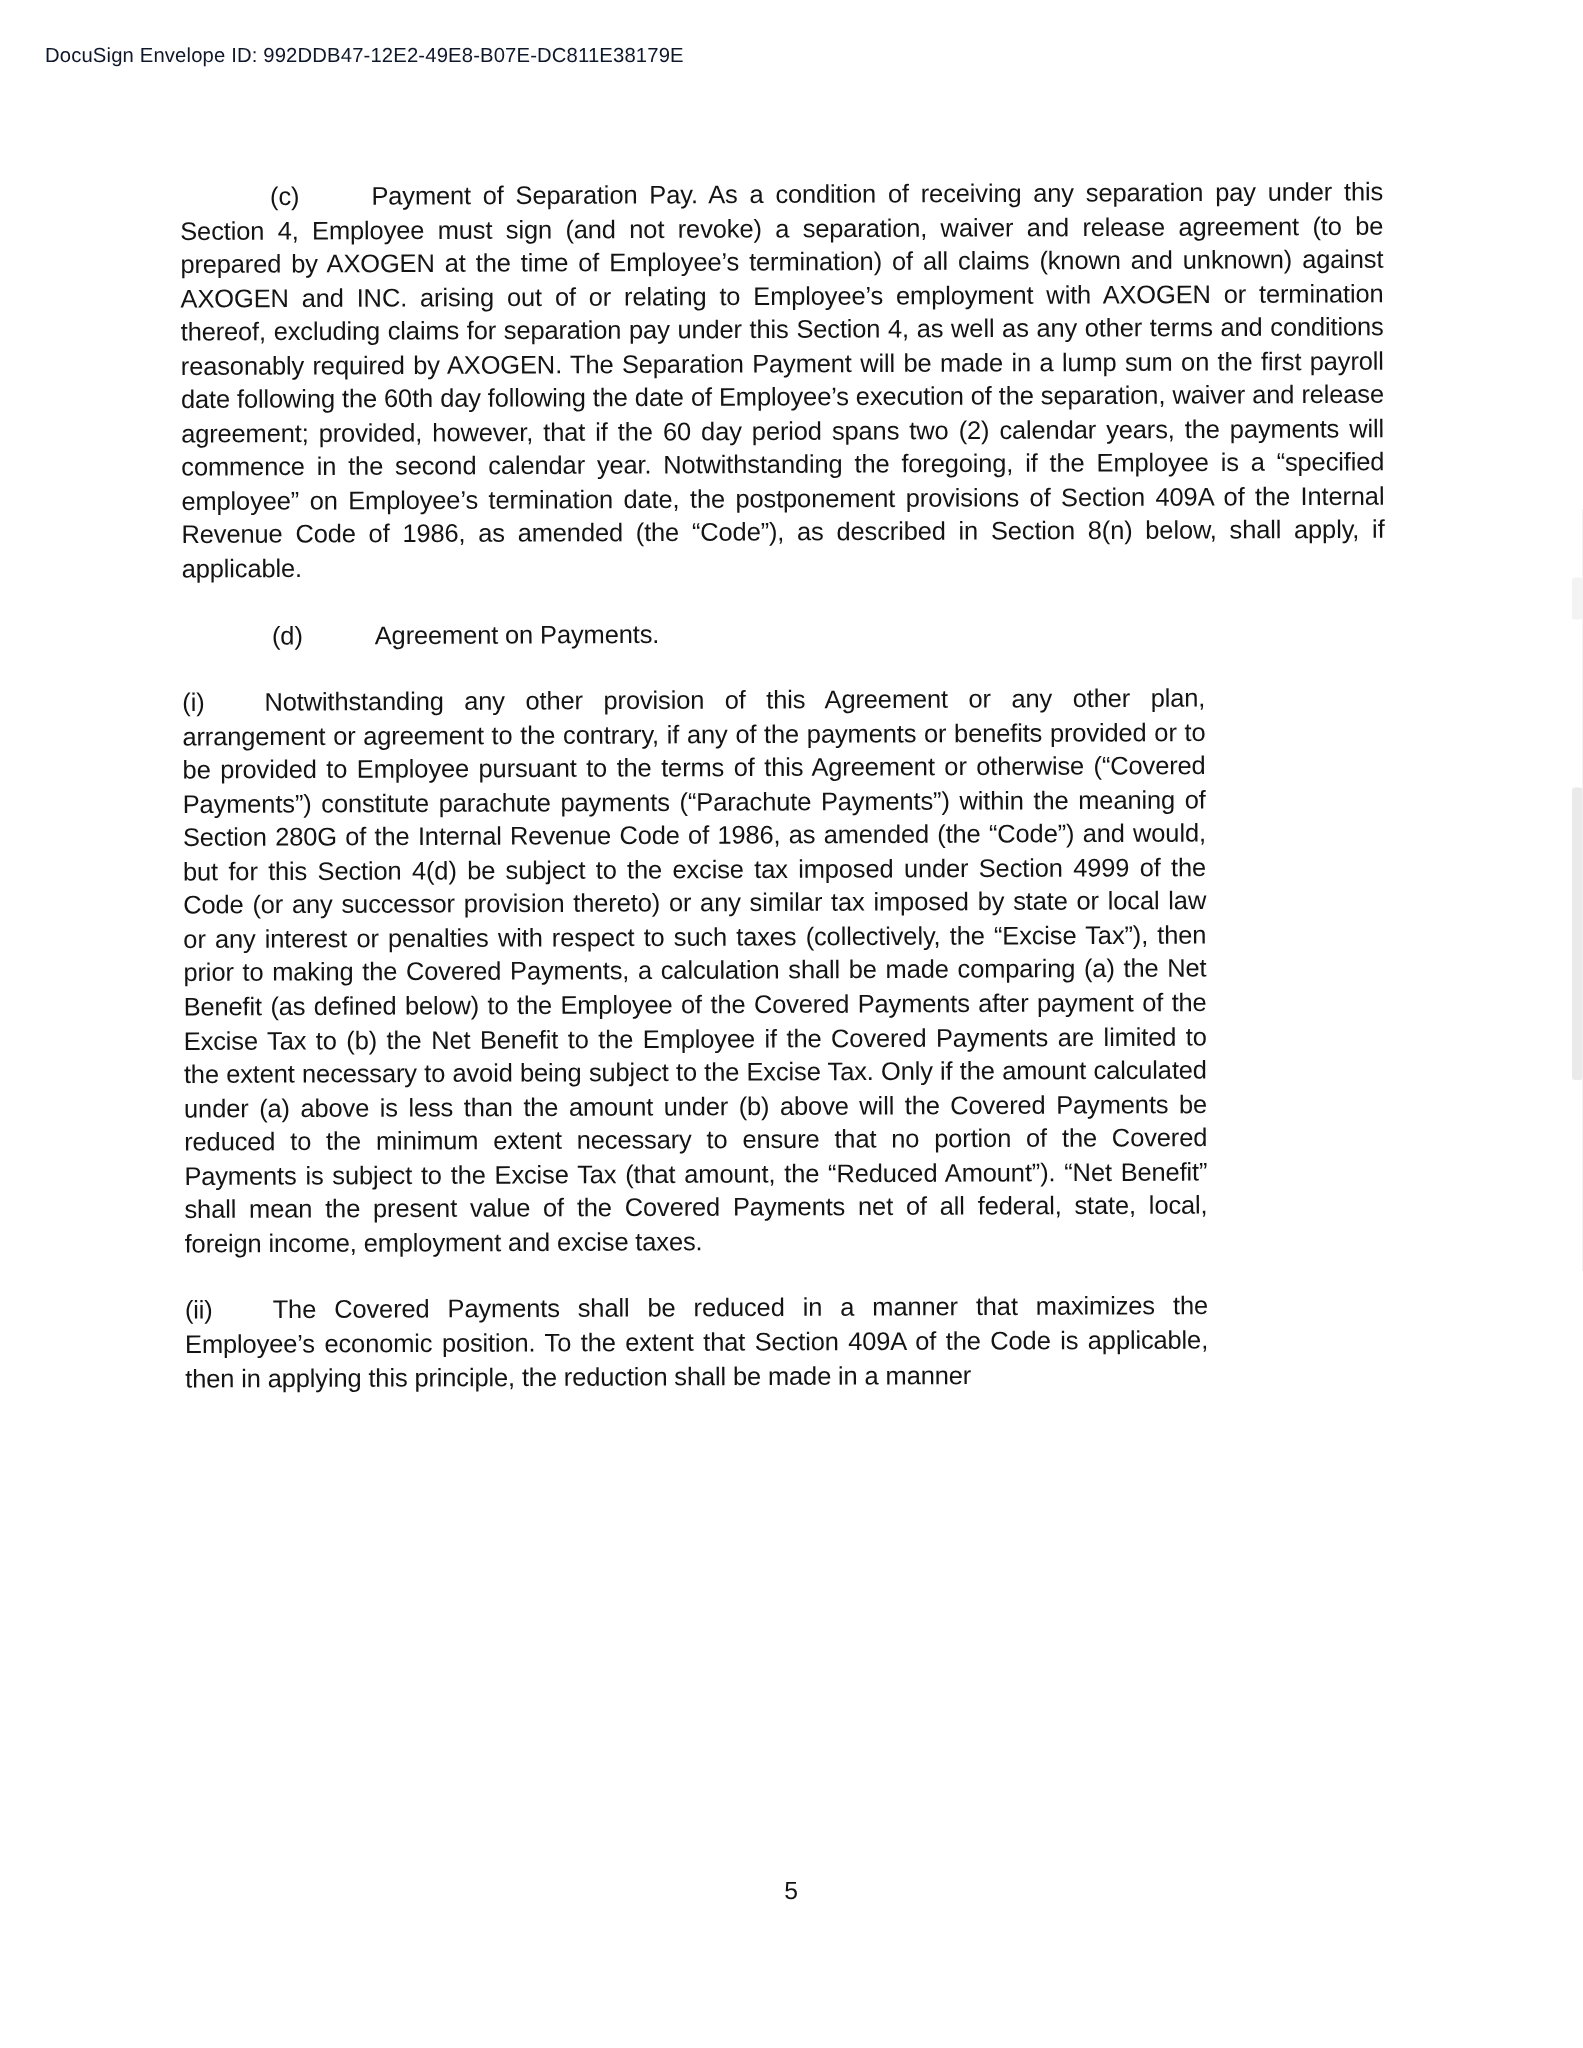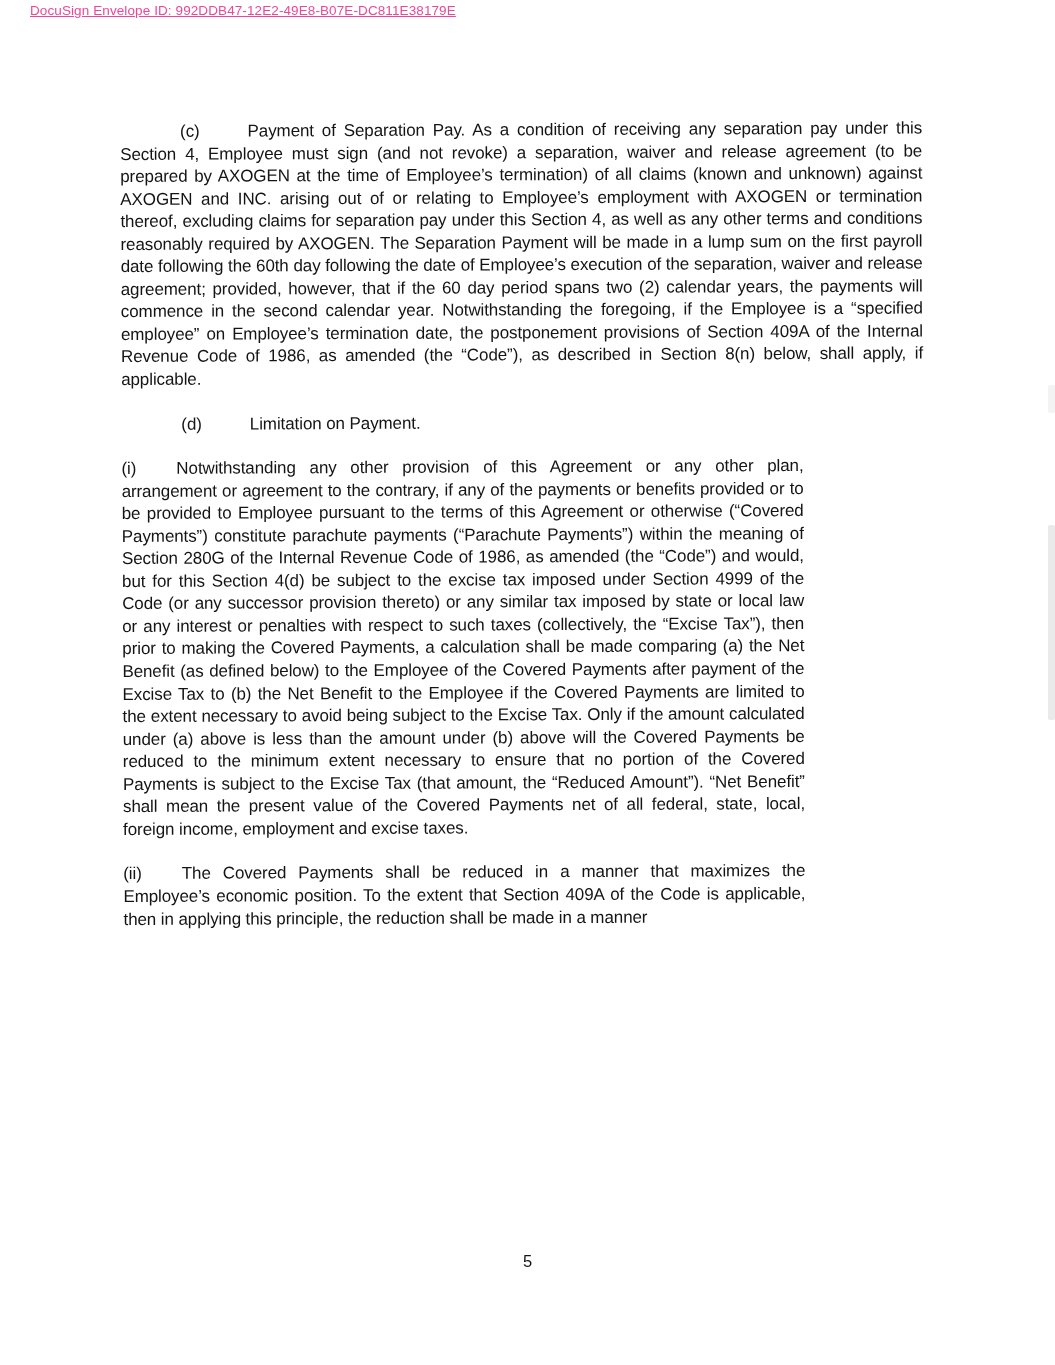--- a/index.html
+++ b/index.html
@@ -7,25 +7,24 @@
     position:relative;
     width:1055px; height:1365px;
     margin:0 auto;
     background:#ffffff;
     font-family:"Liberation Sans", sans-serif;
     color:#141414;
     overflow:hidden;
   }
   .envelope-id {
     position:absolute;
-    left:30px; top:3px;
+    left:30px; top:29px;
     font-size:13.5px;
     letter-spacing:0.1px;
-    color:#ec4899;
-    text-decoration:underline;
+    color:#0f172a;
   }
   .content {
     position:absolute;
     left:120px; top:121px;
     width:802px;
     font-size:17px;
     line-height:22.55px;
     letter-spacing:-0.1px;
     text-align:justify;
     transform:rotate(-0.25deg);
@@ -67,21 +66,21 @@
 <div class="page">
 
   <div class="envelope-id">DocuSign Envelope ID: 992DDB47-12E2-49E8-B07E-DC811E38179E</div>
 
   <div class="content">
 
     <p class="indent-first"><span>(c)</span><span class="tab"></span><span class="underline">Payment of Separation Pay</span><span>. As a condition of receiving any separation pay under this Section 4, Employee must sign (and not revoke) a separation, waiver and release agreement (to be prepared by AXOGEN at the time of Employee’s termination) of all claims (known and unknown) against AXOGEN and INC. arising out of or relating to Employee’s employment with AXOGEN or termination thereof, excluding claims for separation pay under this Section 4, as well as any other terms and conditions reasonably required by AXOGEN. The Separation Payment will be made in a lump sum on the first payroll date following the 60th day following the date of Employee’s execution of the separation, waiver and release agreement; provided, however, that if the 60 day period spans two (2) calendar years, the payments will commence in the second calendar year. Notwithstanding the foregoing, if the Employee is a “specified employee” on Employee’s termination date, the postponement provisions of Section 409A of the Internal Revenue Code of 1986, as amended (the “Code”), as described in Section 8(n) below, shall apply, if applicable.</span></p>
 
     <p class="indent-first"><span></span></p>
 
-    <p class="indent-first heading"><span>(d)</span><span class="tab"></span><span class="underline">Limitation on Payment</span><span>.</span></p>
+    <p class="indent-first heading"><span>(d)</span><span class="tab"></span><span class="underline">Agreement on Payments</span><span>.</span></p>
 
     <p class="sub"><span>(i)</span><span class="tab-sm"></span><span>Notwithstanding any other provision of this Agreement or any other plan, arrangement or agreement to the contrary, if any of the payments or benefits provided or to be provided to Employee pursuant to the terms of this Agreement or otherwise (“Covered Payments”) constitute parachute payments (“Parachute Payments”) within the meaning of Section 280G of the Internal Revenue Code of 1986, as amended (the “Code”) and would, but for this Section 4(d) be subject to the excise tax imposed under Section 4999 of the Code (or any successor provision thereto) or any similar tax imposed by state or local law or any interest or penalties with respect to such taxes (collectively, the “Excise Tax”), then prior to making the Covered Payments, a calculation shall be made comparing (a) the Net Benefit (as defined below) to the Employee of the Covered Payments after payment of the Excise Tax to (b) the Net Benefit to the Employee if the Covered Payments are limited to the extent necessary to avoid being subject to the Excise Tax. Only if the amount calculated under (a) above is less than the amount under (b) above will the Covered Payments be reduced to the minimum extent necessary to ensure that no portion of the Covered Payments is subject to the Excise Tax (that amount, the “Reduced Amount”). “Net Benefit” shall mean the present value of the Covered Payments net of all federal, state, local, foreign income, employment and excise taxes.</span></p>
 
     <p class="sub"><span>(ii)</span><span class="tab-sm"></span><span>The Covered Payments shall be reduced in a manner that maximizes the Employee’s economic position. To the extent that Section 409A of the Code is applicable, then in applying this principle, the reduction shall be made in a manner</span></p>
 
   </div>
 
   <div class="scan-artifact artifact-1"></div>
   <div class="scan-artifact artifact-2"></div>
 

